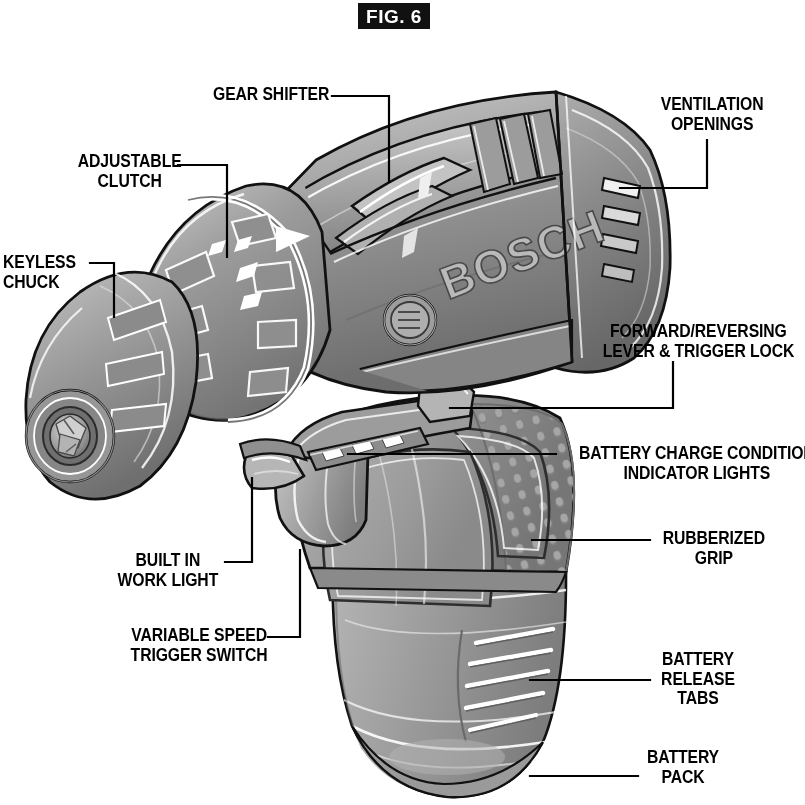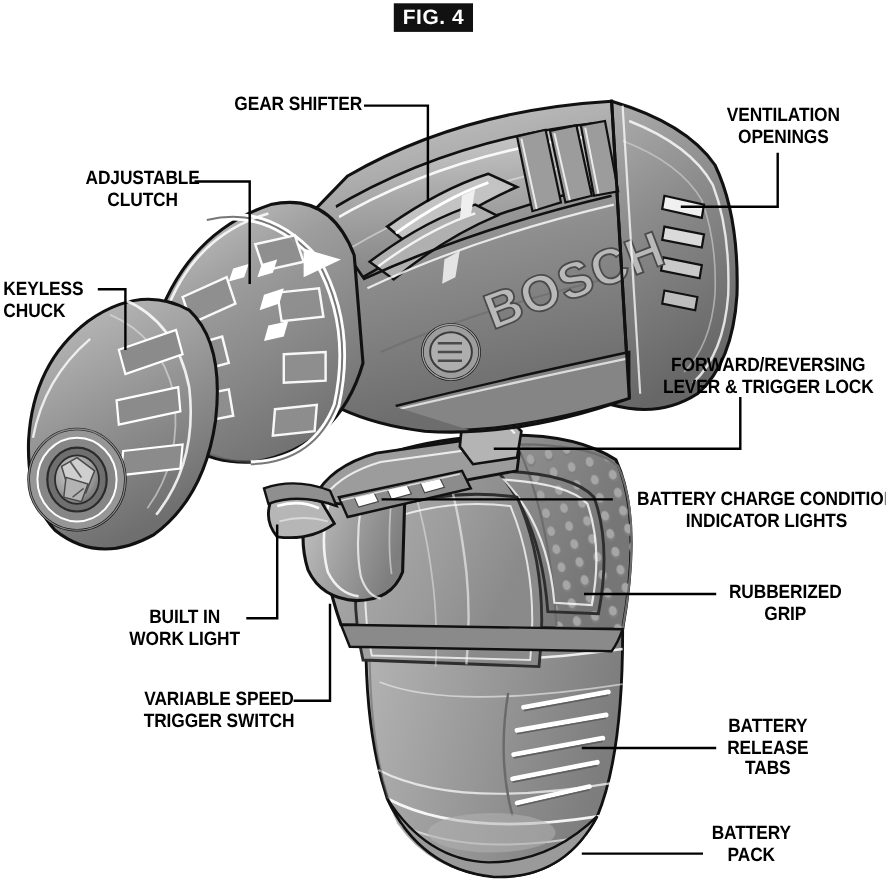--- a/index.html
+++ b/index.html
@@ -328,21 +328,21 @@
         <path d="M 673 362 L 673 408 L 450 408"></path>
         <path d="M 556 454 L 348 454"></path>
         <path d="M 650 540 L 532 540"></path>
         <path d="M 225 562 L 252 562 L 252 478"></path>
         <path d="M 268 637 L 300 637 L 300 550"></path>
         <path d="M 650 680 L 530 680"></path>
         <path d="M 638 776 L 530 776"></path>
       </g>
   </svg>
 
-  <div class="fig-plate" style="left: 358px; top: 3px; width: 72px; height: 26px;">FIG. 4</div>
+  <div class="fig-plate" style="left: 358px; top: 3px; width: 72px; height: 26px;">FIG. 6</div>
 
   <div id="callout-layer">
       <div class="callout al-left" style="left: 213px; top: 85px;">GEAR SHIFTER</div>
       <div class="callout al-center" style="left: 655px; top: 95px;">VENTILATION
 OPENINGS</div>
       <div class="callout al-center" style="left: 72px; top: 152px;">ADJUSTABLE
 CLUTCH</div>
       <div class="callout al-left" style="left: 3px; top: 253px;">KEYLESS
 CHUCK</div>
       <div class="callout al-center" style="left: 592px; top: 322px;">FORWARD/REVERSING

